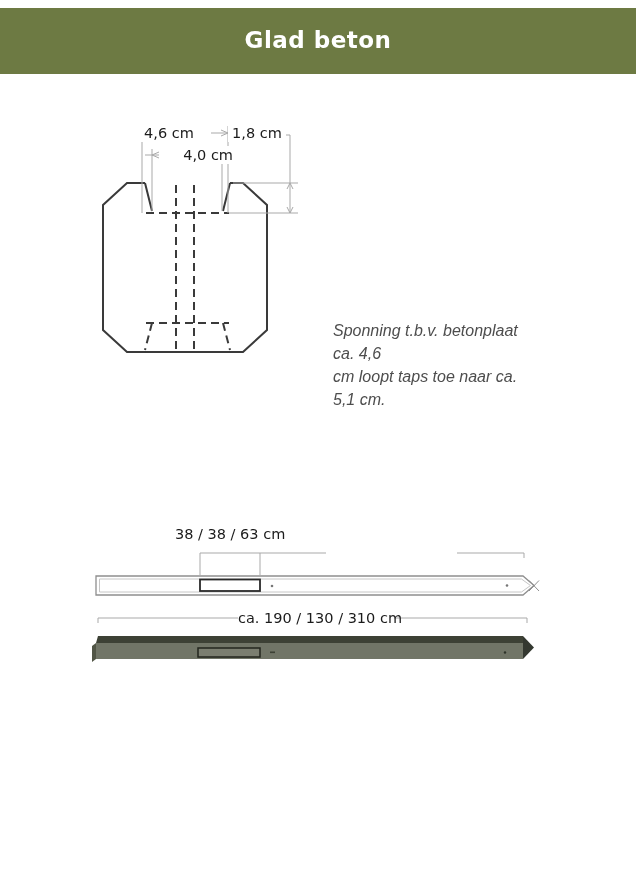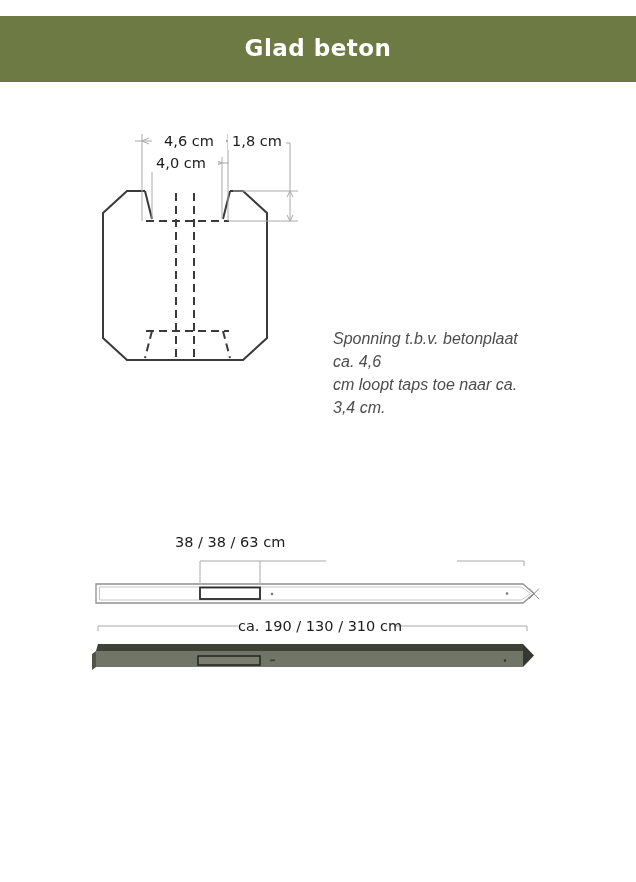--- a/index.html
+++ b/index.html
@@ -8,21 +8,21 @@
     --section_bg:#f5f5f6;
     --line:#a9a9a9;
     --ink:#3a3a3a;
     --dim_text:#1b1b1b;
     --post_dark_top:#3d4135;
     --post_dark_front:#717567;
     --post_dark_tip:#343830;
   }
   html,body{margin:0;padding:0;}
   body{font-family:"Liberation Sans",sans-serif;background:#ffffff;}
-  .page{position:relative;width:636px;height:655px;background:#ffffff;overflow:hidden;margin:16px auto;}
+  .page{position:relative;width:636px;height:655px;background:#ffffff;overflow:hidden;margin:8px auto;}
 
   
   .header{position:absolute;left:0;top:0;width:636px;height:66px;background:var(--header_bg);}
   .header .title{width:100%;text-align:center;line-height:64px;color:#ffffff;
     font-family:"DejaVu Sans",sans-serif;font-weight:bold;font-size:23px;letter-spacing:.5px;}
 
   
   .dim{position:absolute;font-family:"DejaVu Sans",sans-serif;font-size:14.5px;color:var(--dim_text);
     text-align:center;background:#ffffff;white-space:nowrap;line-height:18px;}
 
@@ -72,27 +72,27 @@
 
     <path class="stroke-dim" d="M50,42 L65,42 M119,42 L134,42"></path>
     <path class="stroke-dim" d="M64,39 L57,42 L64,45 M120,39 L127,42 L120,45"></path>
     <path class="stroke-dim" d="M57,36 L57,98 M127,36 L127,98"></path>
 
     <path class="stroke-dim" d="M186,22 L195,22 M195,22 L195,100"></path>
     <path class="stroke-dim" d="M192,76 L195,70 L198,76 M192,94 L195,100 L198,94"></path>
     <path class="stroke-dim" d="M138,70 L203,70 M134,100 L203,100"></path>
   </svg>
 
-  <div class="dim" style="left:152px;top:116px;width:74px;">4,6 cm</div>
-  <div class="dim" style="left:144px;top:138px;width:74px;">4,0 cm</div>
+  <div class="dim" style="left:132px;top:116px;width:74px;">4,6 cm</div>
+  <div class="dim" style="left:159px;top:138px;width:74px;text-align:right;">4,0 cm</div>
   <div class="dim" style="left:228px;top:116px;width:58px;">1,8 cm</div>
 
   <div class="caption">
     <div>Sponning t.b.v. betonplaat ca. 4,6</div>
-    <div>cm loopt taps toe naar ca. 3,4 cm.</div>
+    <div>cm loopt taps toe naar ca. 5,1 cm.</div>
   </div>
 
   <svg style="left:88px;top:515px;" width="460" height="150" viewBox="0 0 460 150">
 
     <path class="stroke-dim" d="M112,30 L238,30 M369,30 L436,30"></path>
     <path class="stroke-dim" d="M112,30 L112,52 M172,30 L172,52 M436,30 L436,35"></path>
 
     <path d="M8,53 L435,53 L446,62.5 L435,72 L8,72 Z" fill="#ffffff" stroke="#8f8f8f" stroke-width="1.3"></path>
     <path d="M11.5,56 L433.5,56 L442.5,62.5 L433.5,69 L11.5,69 Z" fill="none" stroke="#c6c6c6" stroke-width="1"></path>
     <path d="M441,57.5 L451,68 M451,57.5 L441,68" stroke="#8f8f8f" stroke-width="1" fill="none"></path>

